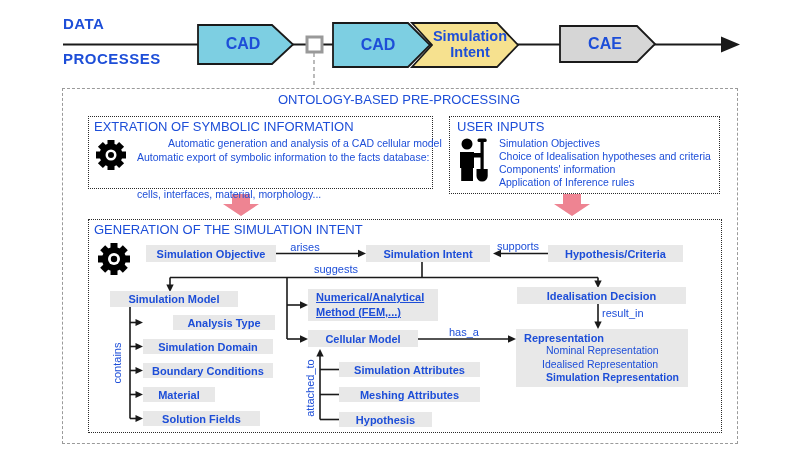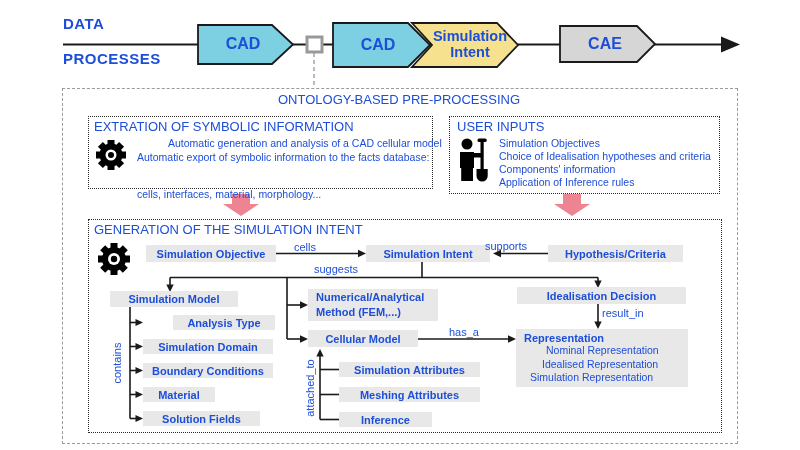--- a/index.html
+++ b/index.html
@@ -157,42 +157,42 @@
   <div class="txt body-line" style="left:499px;top:163px;">Components' information</div>
   <div class="txt body-line" style="left:499px;top:176px;">Application of Inference rules</div>
 
   <div class="container dotted" style="left:88px;top:219px;width:632px;height:212px;"></div>
   <div class="txt sec-title" style="left:94px;top:222px;">GENERATION OF THE SIMULATION INTENT</div>
 
   <div class="node" style="left:146px;top:245px;width:130px;height:17px;">Simulation Objective</div>
   <div class="node" style="left:366px;top:245px;width:124px;height:17px;">Simulation Intent</div>
   <div class="node" style="left:548px;top:245px;width:135px;height:17px;">Hypothesis/Criteria</div>
   <div class="node" style="left:110px;top:291px;width:128px;height:16px;">Simulation Model</div>
-  <div class="node left" style="left:308px;top:289px;width:122px;height:32px;padding-left:8px;line-height:15px;">Numerical/Analytical Method (FEM,...)</div>
+  <div class="node left" style="left:308px;top:289px;width:122px;height:32px;padding-left:8px;line-height:15px;text-decoration:underline;">Numerical/Analytical Method (FEM,...)</div>
   <div class="node" style="left:517px;top:287px;width:169px;height:17px;">Idealisation Decision</div>
   <div class="node" style="left:308px;top:330px;width:110px;height:17px;">Cellular Model</div>
 
   <div class="node left" style="left:516px;top:329px;width:172px;height:58px;align-items:flex-start;flex-direction:column;">
     <div style="padding:3px 0 0 8px;">Representation</div>
     <div class="rep-item" style="padding-left:30px;">Nominal Representation</div>
     <div class="rep-item" style="padding-left:26px;">Idealised Representation</div>
-    <div class="rep-item" style="padding-left:14px;">Simulation Representation</div>
+    <div class="rep-item" style="padding-left:30px;font-weight:bold;">Simulation Representation</div>
   </div>
 
   <div class="node" style="left:143px;top:315px;width:102px;height:15px;margin-left:30px;">Analysis Type</div>
   <div class="node" style="left:143px;top:339px;width:130px;height:15px;">Simulation Domain</div>
   <div class="node" style="left:143px;top:363px;width:130px;height:15px;">Boundary Conditions</div>
   <div class="node" style="left:143px;top:387px;width:72px;height:15px;">Material</div>
   <div class="node" style="left:143px;top:411px;width:117px;height:15px;">Solution Fields</div>
 
   <div class="node" style="left:339px;top:387px;width:141px;height:15px;">Meshing Attributes</div>
   <div class="node" style="left:339px;top:362px;width:141px;height:15px;">Simulation Attributes</div>
-  <div class="node" style="left:339px;top:412px;width:93px;height:15px;">Inference</div>
+  <div class="node" style="left:339px;top:412px;width:93px;height:15px;">Hypothesis</div>
 
-  <div class="edge-label" style="left:288px;top:241px;width:34px;text-align:center;">cells</div>
-  <div class="edge-label" style="left:482px;top:240px;width:48px;text-align:center;">supports</div>
+  <div class="edge-label" style="left:288px;top:241px;width:34px;text-align:center;">arises</div>
+  <div class="edge-label" style="left:494px;top:240px;width:48px;text-align:center;">supports</div>
   <div class="edge-label" style="left:312px;top:263px;width:48px;text-align:center;">suggests</div>
   <div class="edge-label" style="left:602px;top:307px;">result_in</div>
   <div class="edge-label" style="left:446px;top:326px;width:36px;text-align:center;">has_a</div>
   <div class="edge-label rot" style="left:92px;top:357px;width:50px;">contains</div>
   <div class="edge-label rot" style="left:279px;top:382px;width:62px;">attached_to</div>
 
 </div>
 
 </body></html>

